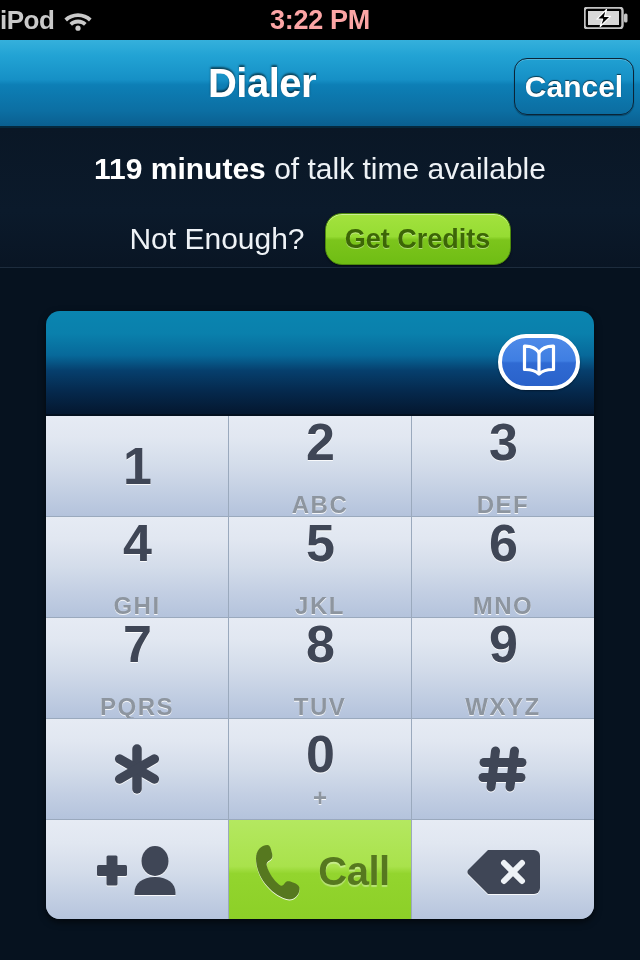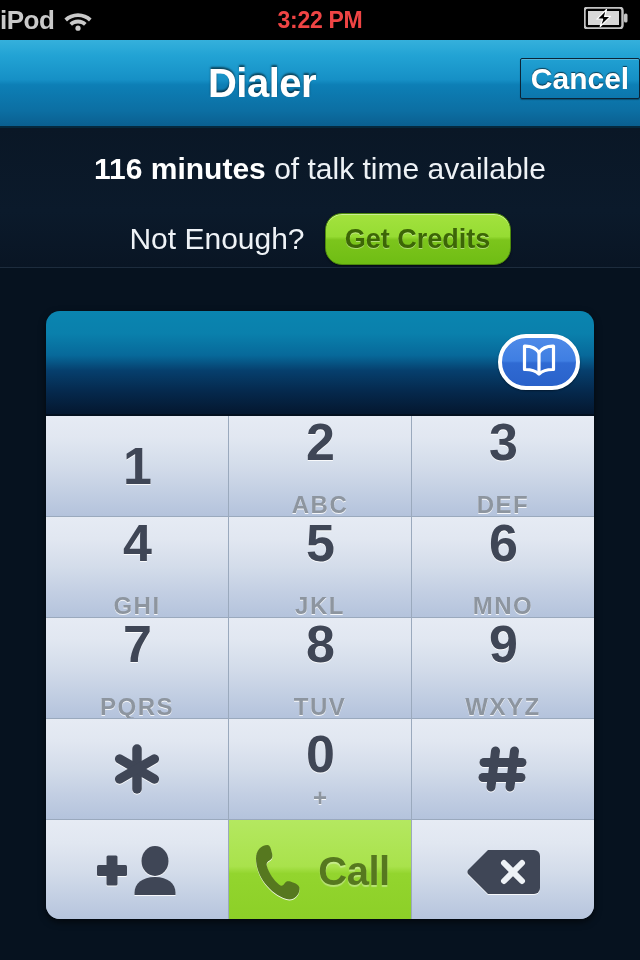--- a/index.html
+++ b/index.html
@@ -44,23 +44,23 @@
   }
   .wifi-icon { display: block; }
   #status-time {
     position: absolute;
     left: 0; top: 0;
     width: 640px;
     height: 40px;
     display: flex;
     align-items: center;
     justify-content: center;
-    font-size: 23px;
-    font-weight: bold;
-    color: #ef4444;
+    font-size: 27px;
+    font-weight: bold;
+    color: #fca5a5;
     letter-spacing: -0.3px;
   }
   #status-right {
     position: absolute;
     right: 12px; top: 0;
     height: 40px;
     display: flex;
     align-items: center;
   }
 
@@ -89,24 +89,24 @@
     align-items: center;
     justify-content: center;
     font-size: 40px;
     font-weight: bold;
     color: #ffffff;
     letter-spacing: -0.5px;
     text-shadow: 0 -2px 2px rgba(0,0,0,0.55);
   }
   #cancel-button {
     position: absolute;
-    right: 0; top: 18px;
+    right: 6px; top: 18px;
     width: 120px;
-    height: 41px;
-    border-radius: 2px;
+    height: 57px;
+    border-radius: 13px;
     background: linear-gradient(to bottom,
                 #2c5f80 0%,
                 #204c६b 1%,
                 #1d4a6a 40%,
                 #0c2f48 52%,
                 #0b2d45 80%,
                 #123d58 100%);
     border: 1px solid #0a2437;
     box-shadow: inset 0 1px 0 rgba(255,255,255,0.22),
                 0 1px 1px rgba(0,0,0,0.35);
@@ -339,21 +339,21 @@
     </div>
   </div>
 
   <div id="nav-bar">
     <div id="nav-title">Dialer</div>
     <div id="cancel-button">Cancel</div>
   </div>
 
   <div id="credits-banner">
     <div id="talktime-line">
-      <span id="talktime-amount">116 minutes</span><span id="talktime-rest"> of talk time available</span>
+      <span id="talktime-amount">119 minutes</span><span id="talktime-rest"> of talk time available</span>
     </div>
     <div id="notenough-row">
       <span id="notenough-label">Not Enough?</span>
       <div id="get-credits-button">Get Credits</div>
     </div>
   </div>
 
   <div id="dialer-panel">
 
     <div id="number-display">

